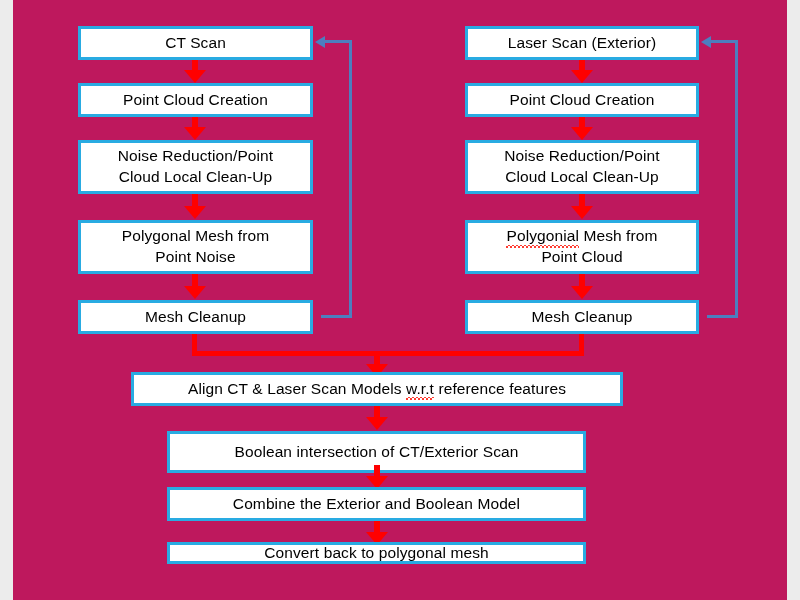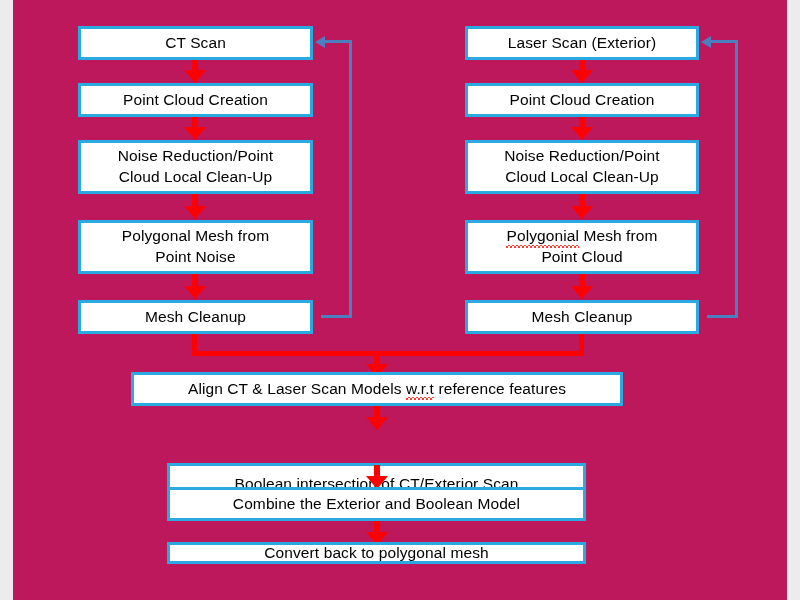--- a/index.html
+++ b/index.html
@@ -221,21 +221,21 @@
 
   <div class="node" style="left:131px; top:372px; width:492px; height:34px;">
     <span class="label"><span>Align CT &amp; Laser Scan Models </span><span class="sp">w.r.t</span><span> reference features</span></span>
   </div>
 
   <div class="arrow-red" style="left:366px; top:406px; height:25px;">
     <div class="shaft" style="height:13px;"></div>
     <div class="head" style="top:11px;"></div>
   </div>
 
-  <div class="node" style="left:167px; top:431px; width:419px; height:42px;margin-top:32px;">
+  <div class="node" style="left:167px; top:431px; width:419px; height:42px;">
     <span class="label">Boolean intersection of CT/Exterior Scan</span>
   </div>
 
   <div class="arrow-red" style="left:366px; top:465px; height:25px;">
     <div class="shaft" style="height:13px;"></div>
     <div class="head" style="top:11px;"></div>
   </div>
 
   <div class="node" style="left:167px; top:487px; width:419px; height:34px;">
     <span class="label">Combine the Exterior and Boolean Model</span>

